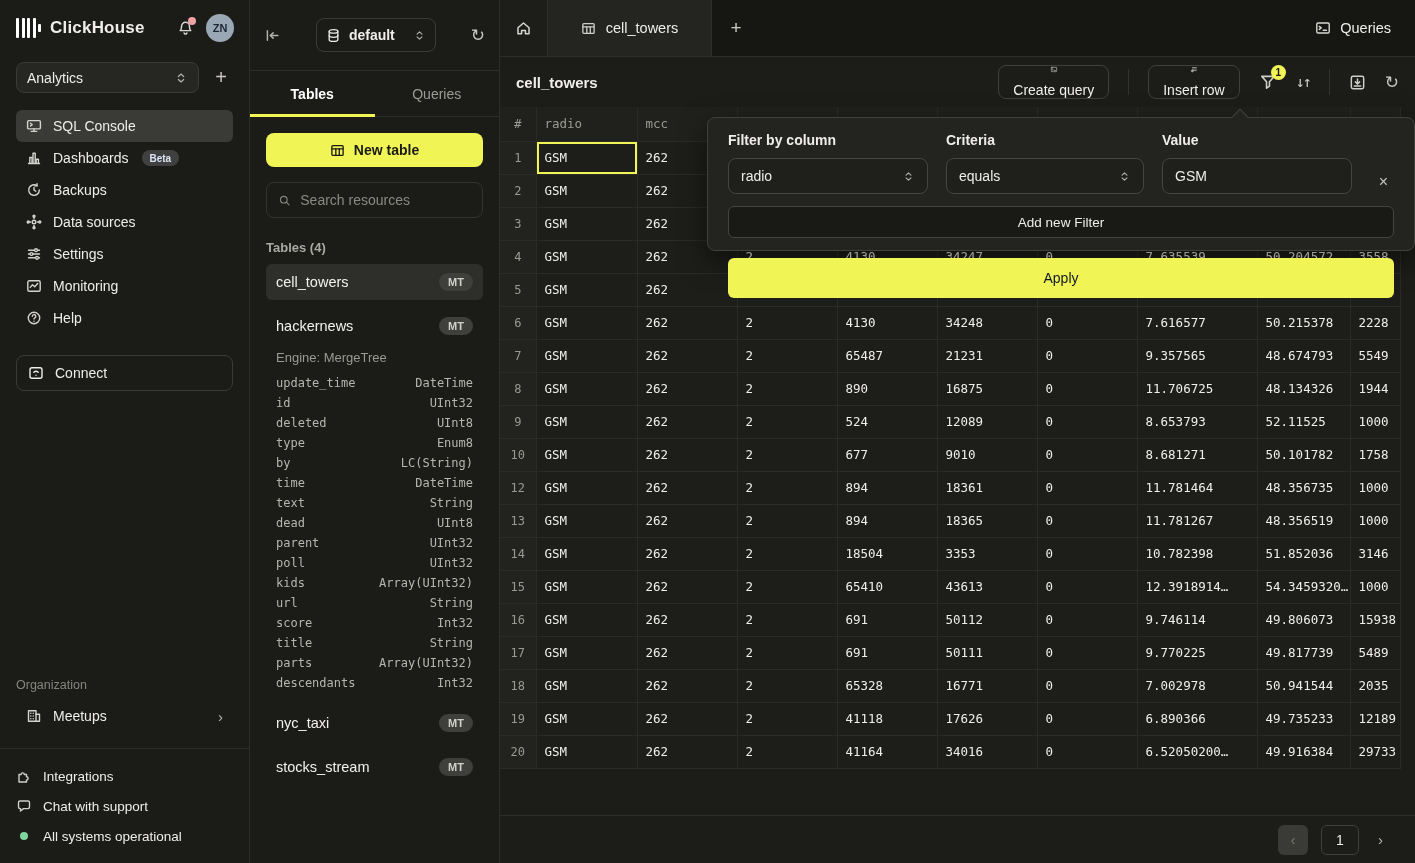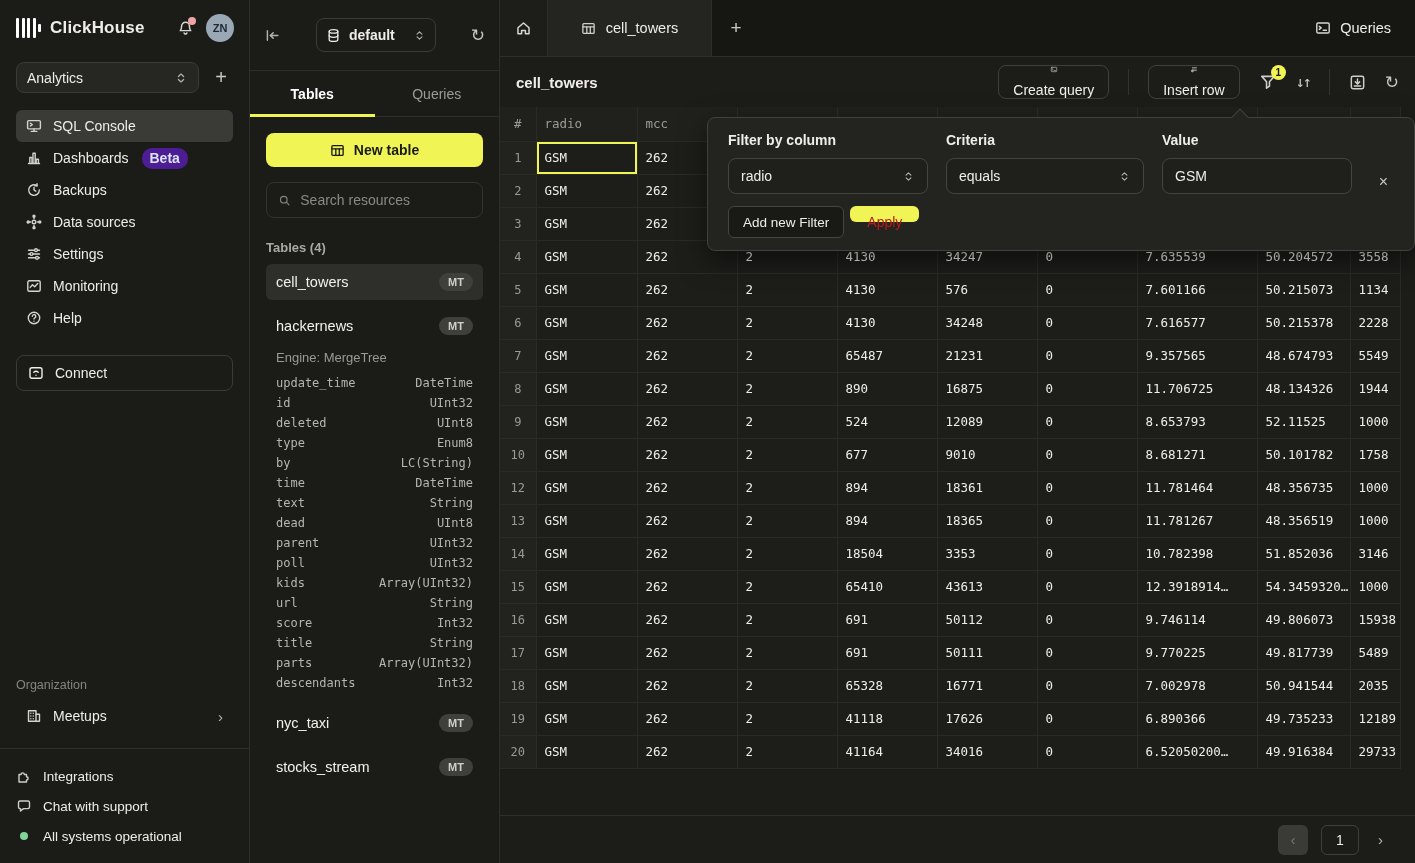--- a/index.html
+++ b/index.html
@@ -29,21 +29,21 @@
   .bell-dot { position: absolute; top: -3px; right: -2px; width: 8px; height: 8px; border-radius: 50%; background: #f0a3a3; }
   .avatar { width: 28px; height: 28px; border-radius: 50%; background: #9aa8b6; color: #1c2733; font-size: 11px; font-weight: 700; display: flex; align-items: center; justify-content: center; margin-left: 12px; }
   .ws-row { display: flex; align-items: center; gap: 10px; padding: 8px 16px 0 16px; }
   .ws-select { flex: 1; height: 31px; background: #262623; border: 1px solid #3a3a37; border-radius: 8px; display: flex; align-items: center; padding: 0 10px; gap: 8px; cursor: pointer; }
   .ws-select .lbl { flex: 1; font-size: 14px; }
   .plus-btn { color: #c9c8c3; font-size: 20px; font-weight: 400; width: 24px; text-align: center; cursor: pointer; }
   .nav { margin-top: 17px; padding: 0 16px; display: flex; flex-direction: column; gap: 0; }
   .nav-item { height: 32px; display: flex; align-items: center; gap: 11px; padding: 0 10px; border-radius: 6px; color: var(--txt); cursor: pointer; font-size: 14px; }
   .nav-item .nicon { color: #d4d3ce; width: 16px; }
   .nav-item.active { background: #3a3a37; }
-  .badge-beta { background: #4c1d95; color: #dbe4f5; font-size: 14px; font-weight: 600; border-radius: 10px; padding: 2.5px 8px; margin-left: 2px; }
+  .badge-beta { background: #404040; color: #dbe4f5; font-size: 10px; font-weight: 600; border-radius: 10px; padding: 2.5px 8px; margin-left: 2px; }
   .connect { margin: 21px 16px 0 16px; height: 36px; border: 1px solid #3a3a37; border-radius: 8px; display: flex; align-items: center; gap: 11px; padding: 0 11px; cursor: pointer; font-size: 14px; }
   .side-bottom { margin-top: auto; }
   .org-label { color: var(--faint); font-size: 12.5px; padding: 0 16px; margin-bottom: 8px; }
   .meetups { margin: 0 16px; }
   .meetups .chev { margin-left: auto; color: #b5b5af; font-size: 15px; }
   .side-div { border-top: 1px solid var(--border); margin-top: 16px; }
   .side-foot { padding: 12px 0 12px 0; }
   .foot-item { height: 30px; display: flex; align-items: center; gap: 11px; padding: 0 16px; font-size: 13.5px; cursor: pointer; }
   .foot-item .nicon { color: #cfcec9; width: 16px; }
   .status-dot { width: 8px; height: 8px; border-radius: 50%; background: #7ed49a; margin: 0 4px; }
@@ -113,23 +113,23 @@
   
   .filter-popup { position: absolute; top: 117px; left: 207px; right: 0; height: 134px; background: #232320; border: 1px solid var(--border-lt); border-radius: 8px; box-shadow: 0 10px 28px rgba(0,0,0,.5); z-index: 20; padding: 14px 20px; }
   .popup-caret { position: absolute; top: -7px; right: 168px; width: 12px; height: 12px; background: #232320; border-left: 1px solid var(--border-lt); border-top: 1px solid var(--border-lt); transform: rotate(45deg); }
   .fp-fields { display: flex; gap: 18px; }
   .fp-group { display: flex; flex-direction: column; }
   .fp-label { font-size: 14px; font-weight: 600; margin-bottom: 10px; }
   .fp-control { height: 36px; background: #1f1f1c; border: 1px solid #454540; border-radius: 8px; display: flex; align-items: center; padding: 0 12px; gap: 8px; cursor: pointer; }
   .fp-control .lbl { flex: 1; font-size: 14px; }
   .fp-control input { background: transparent; border: none; outline: none; color: var(--txt); font-size: 14px; width: 100%; font-family: "Liberation Sans", sans-serif; }
   .fp-close { position: absolute; right: 26px; top: 56px; color: #c8c7c2; font-size: 16px; cursor: pointer; line-height: 1; }
-  .fp-actions { display: flex; gap: 6px; margin-top: 12px; }
+  .fp-actions { display: flex; gap: 20px; margin-top: 12px; flex-direction: column; }
   .fp-add { height: 32px; background: #191916; border: 1px solid #454540; border-radius: 6px; color: var(--txt); font-size: 13.5px; padding: 0 14px; cursor: pointer; font-family: "Liberation Sans", sans-serif; }
-  .fp-apply { height: 16px; background: var(--accent); border: none; border-radius: 6px; color: #b91c1c; font-size: 14px; font-weight: 500; padding: 8px 17px; cursor: pointer; font-family: "Liberation Sans", sans-serif; }
+  .fp-apply { height: 40px; background: var(--accent); border: none; border-radius: 6px; color: #0f172a; font-size: 14px; font-weight: 500; padding: 8px 17px; cursor: pointer; font-family: "Liberation Sans", sans-serif; }
   .updown { color: #b2b1ac; }
 </style>
 </head>
 <body>
 
 <aside class="sidebar">
   <div class="side-top">
     <span class="logo">
       <i></i>
         <i></i>

